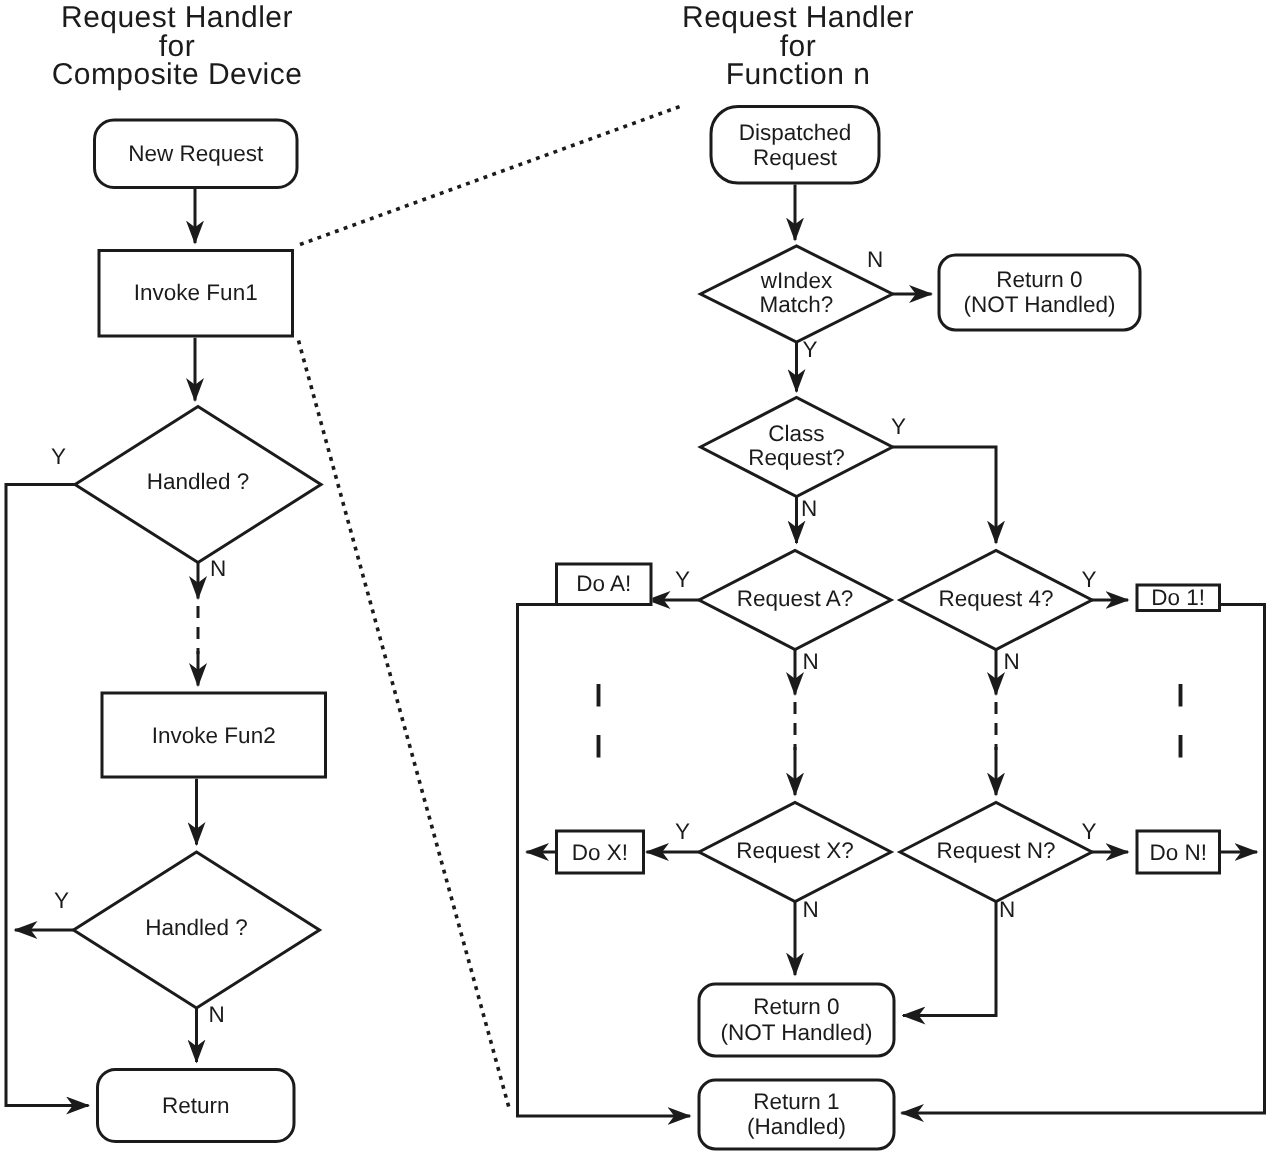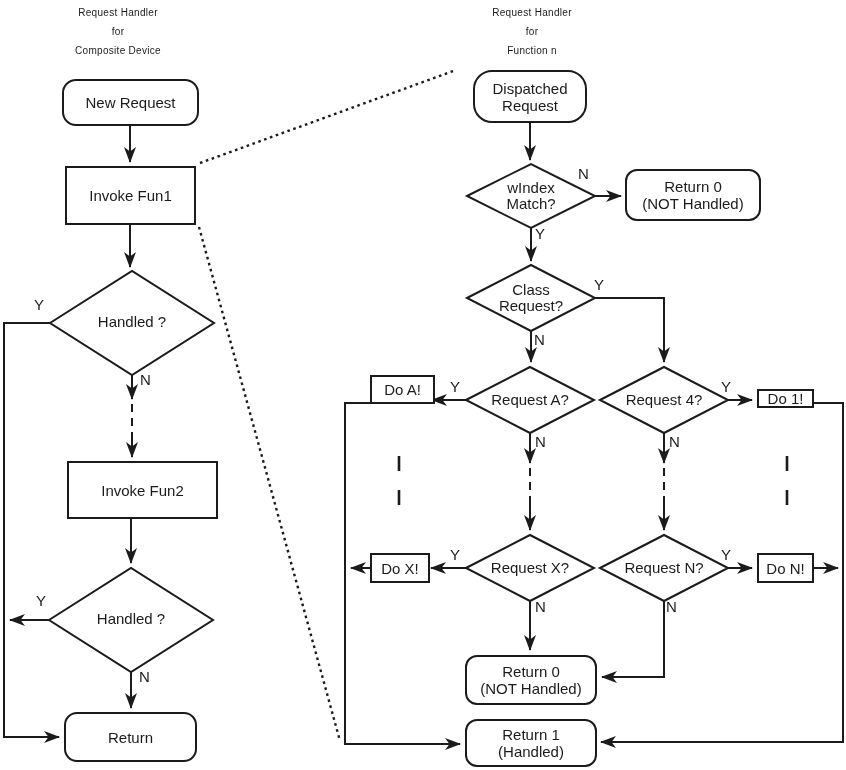--- a/index.html
+++ b/index.html
@@ -16,21 +16,21 @@
     border:2px solid var(--ink,#1b1b1b);background:#fff;
     font-size:15px;line-height:17px;white-space:nowrap;
   }
   .round{border-radius:13px;}
   .dlabel{
     position:absolute;text-align:center;font-size:15px;line-height:16px;
     pointer-events:none;white-space:nowrap;
   }
   .dlabel span{display:block;}
   .title{
-    position:absolute;text-align:center;font-size:10px;line-height:19px;
+    position:absolute;text-align:center;font-size:20px;line-height:19px;
     letter-spacing:.3px;
   }
   .title span{display:block;}
   .el{position:absolute;font-size:15px;line-height:15px;}
 </style>
 </head>
 <body>
 
 <div class="stage">
 

